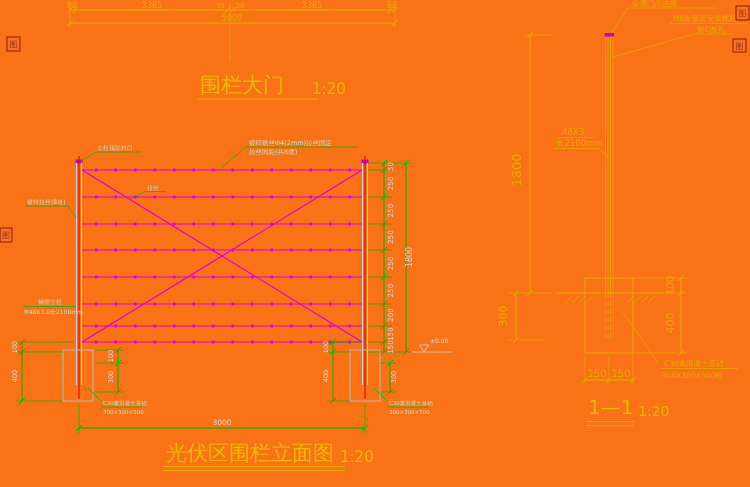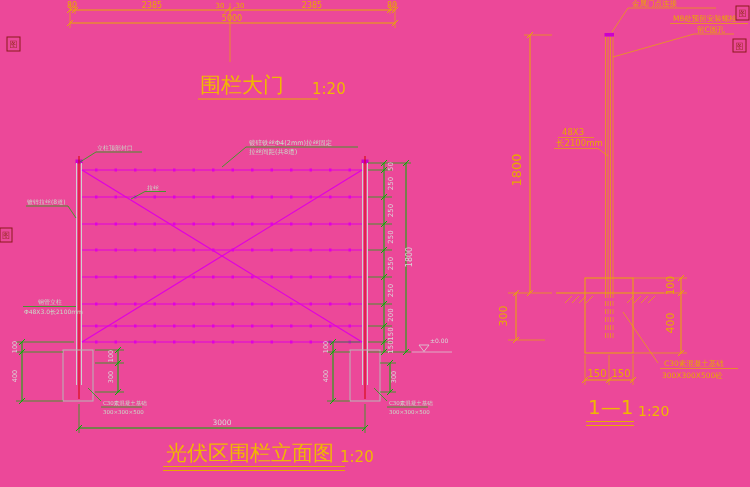--- a/index.html
+++ b/index.html
@@ -1,16 +1,16 @@
 <!DOCTYPE html>
 <html><head>
 <meta charset="utf-8">
 <style>
   html,body{margin:0;padding:0;background:#000;}
-  .canvas{position:relative;width:750px;height:487px;background:#ec4899;overflow:hidden;}
+  .canvas{position:relative;width:750px;height:487px;background:#f97316;overflow:hidden;}
   svg{position:absolute;left:0;top:0;}
   text{font-family:"DejaVu Sans",sans-serif;fill:#e8a800;}
   .ly{stroke:#e8a800;stroke-width:1;fill:none;}
   .lyt{stroke:#e8a800;stroke-width:0.7;fill:none;}
   .lg{stroke:#00b400;stroke-width:1;fill:none;}
   .lgt{stroke:#00b400;stroke-width:0.7;fill:none;}
   .lm{stroke:#e000e0;stroke-width:1.2;fill:none;}
   .lw{stroke:#cfcfcf;stroke-width:1;fill:none;}
   .lr{stroke:#d40000;stroke-width:1;fill:none;}
   .tg{fill:#d8d8d8;}

